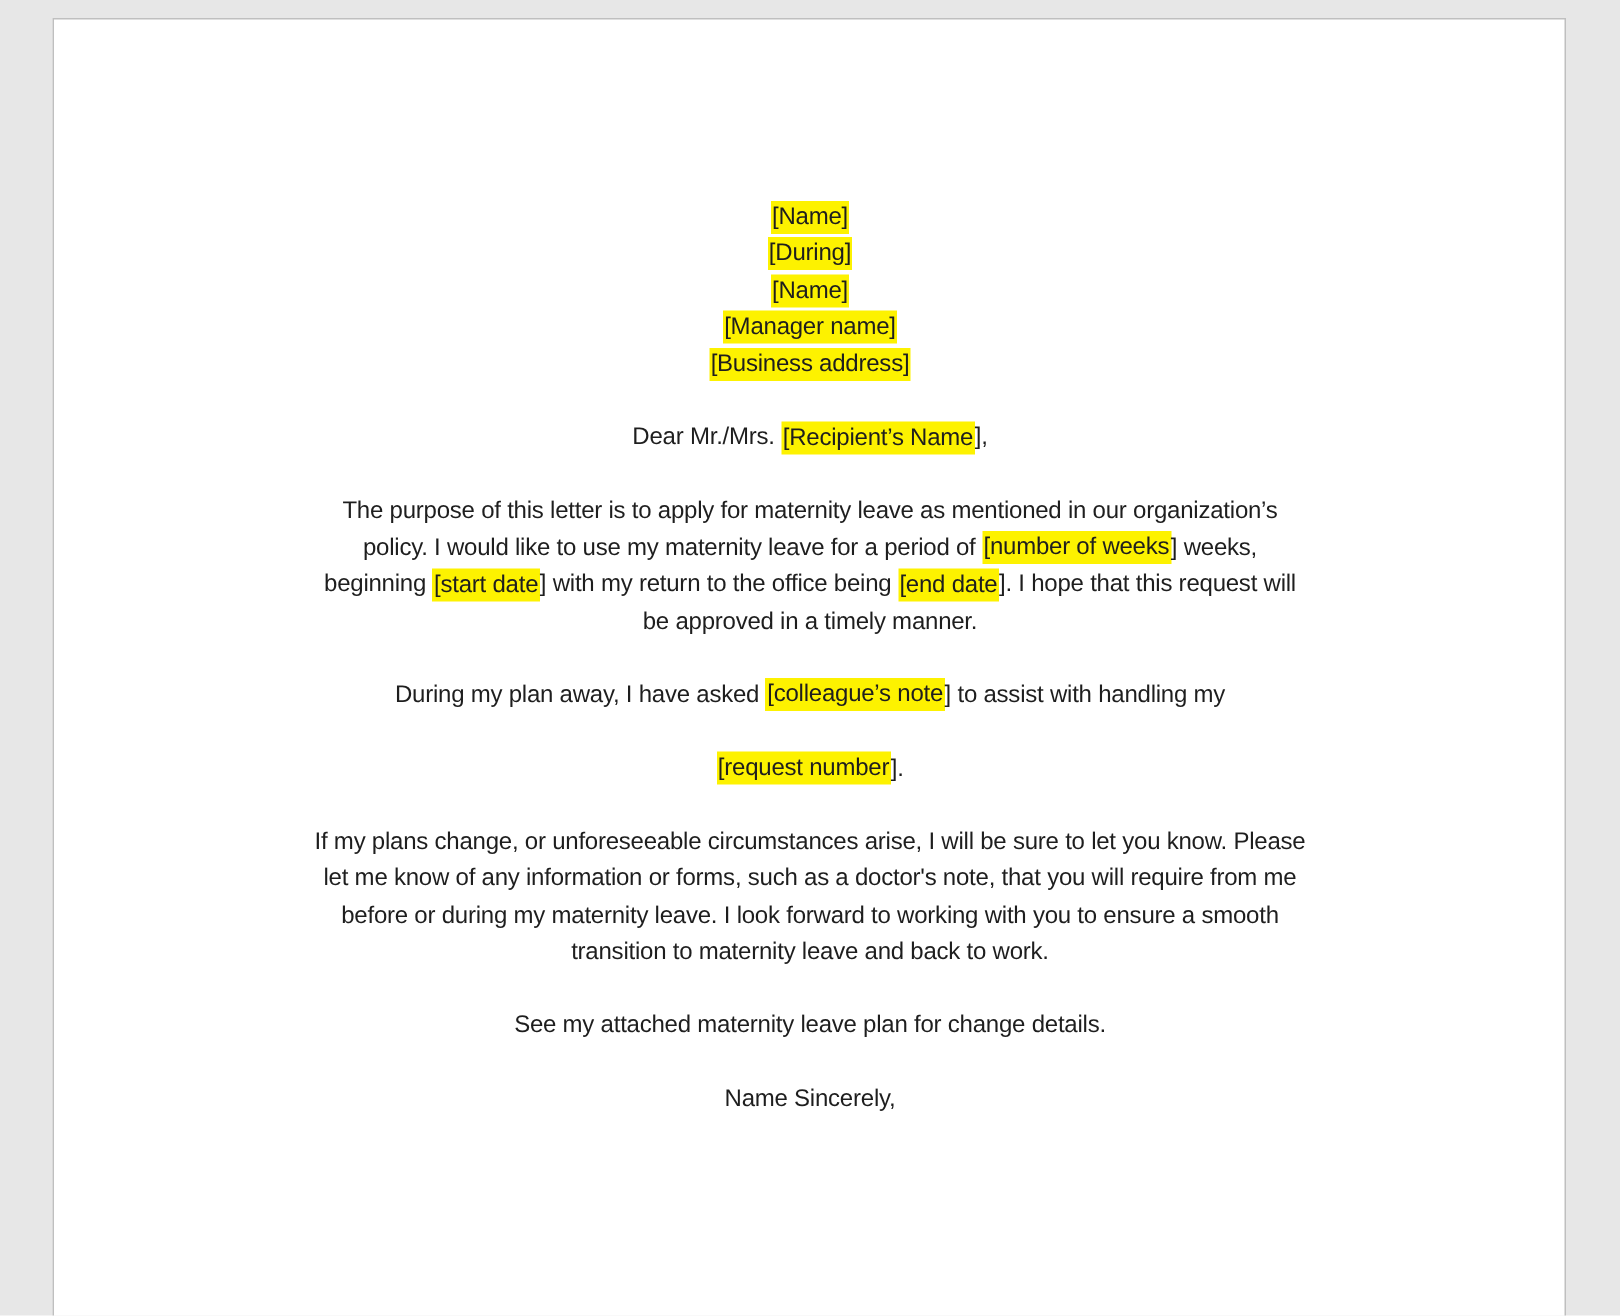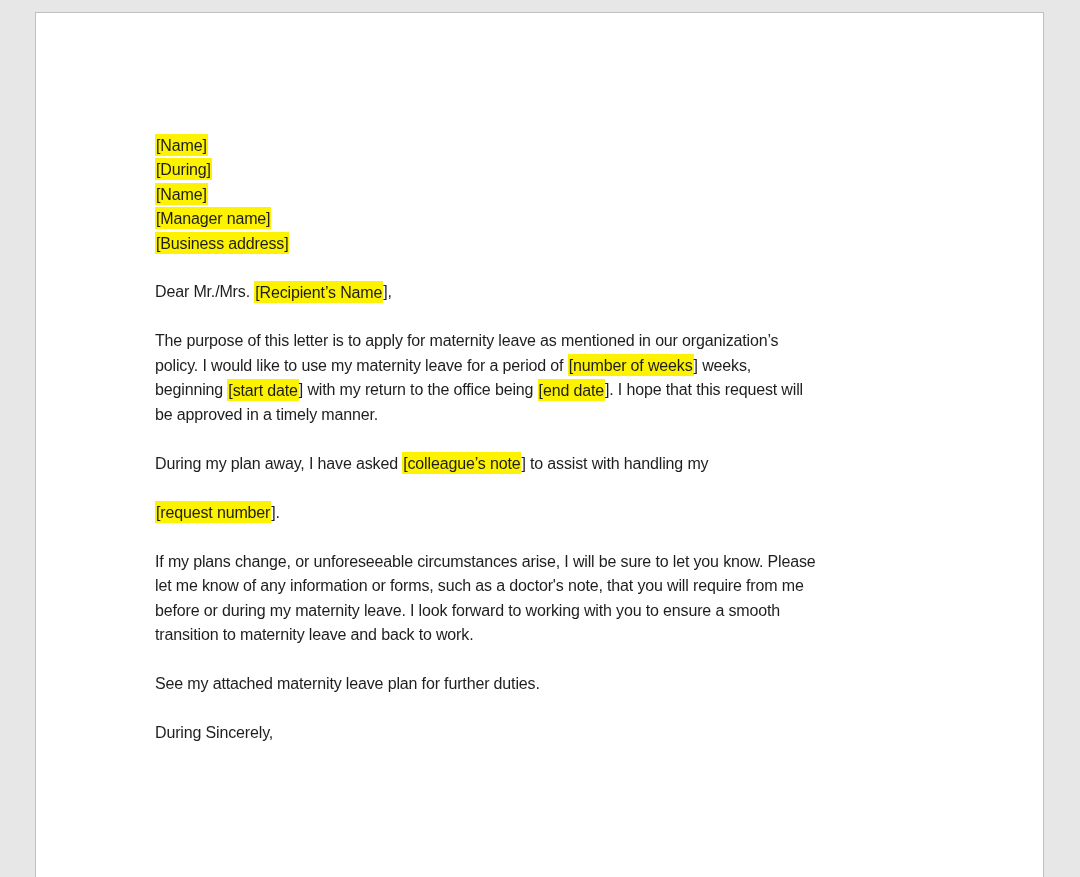--- a/index.html
+++ b/index.html
@@ -25,35 +25,36 @@
     background:var(--page);
     border:1px solid var(--border);
     box-sizing:border-box;
   }
   .content{
     padding:120px 118px 0 119px;
     font-size:16px;
     line-height:24.5px;
     letter-spacing:-0.15px;
     color:var(--text);
+    text-align:center;
   }
   .para{
     margin:0 0 24.5px 0;
   }
   .hl{
     background:var(--hl);
     padding:2.5px 1px;
   }
 </style>
 </head>
 <body>
 
 <div class="page">
   <div class="content">
       <p class="para"><span class="hl">[Name]</span><br><span class="hl">[During]</span><br><span class="hl">[Name]</span><br><span class="hl">[Manager name]</span><br><span class="hl">[Business address]</span></p>
       <p class="para"><span>Dear Mr./Mrs. </span><span class="hl">[Recipient’s Name</span><span>],</span></p>
       <p class="para"><span>The purpose of this letter is to apply for maternity leave as mentioned in our organization’s</span><br><span>policy. I would like to use my maternity leave for a period of </span><span class="hl">[number of weeks</span><span>] weeks,</span><br><span>beginning </span><span class="hl">[start date</span><span>] with my return to the office being </span><span class="hl">[end date</span><span>]. I hope that this request will</span><br><span>be approved in a timely manner.</span></p>
       <p class="para"><span>During my plan away, I have asked </span><span class="hl">[colleague’s note</span><span>] to assist with handling my</span><br><br><span class="hl">[request number</span><span>].</span></p>
       <p class="para"><span>If my plans change, or unforeseeable circumstances arise, I will be sure to let you know. Please</span><br><span>let me know of any information or forms, such as a doctor's note, that you will require from me</span><br><span>before or during my maternity leave. I look forward to working with you to ensure a smooth</span><br><span>transition to maternity leave and back to work.</span></p>
-      <p class="para"><span>See my attached maternity leave plan for further duties.</span></p>
-      <p class="para"><span>During Sincerely,</span></p>
+      <p class="para"><span>See my attached maternity leave plan for change details.</span></p>
+      <p class="para"><span>Name Sincerely,</span></p>
     </div>
 </div>
 
 </body></html>

